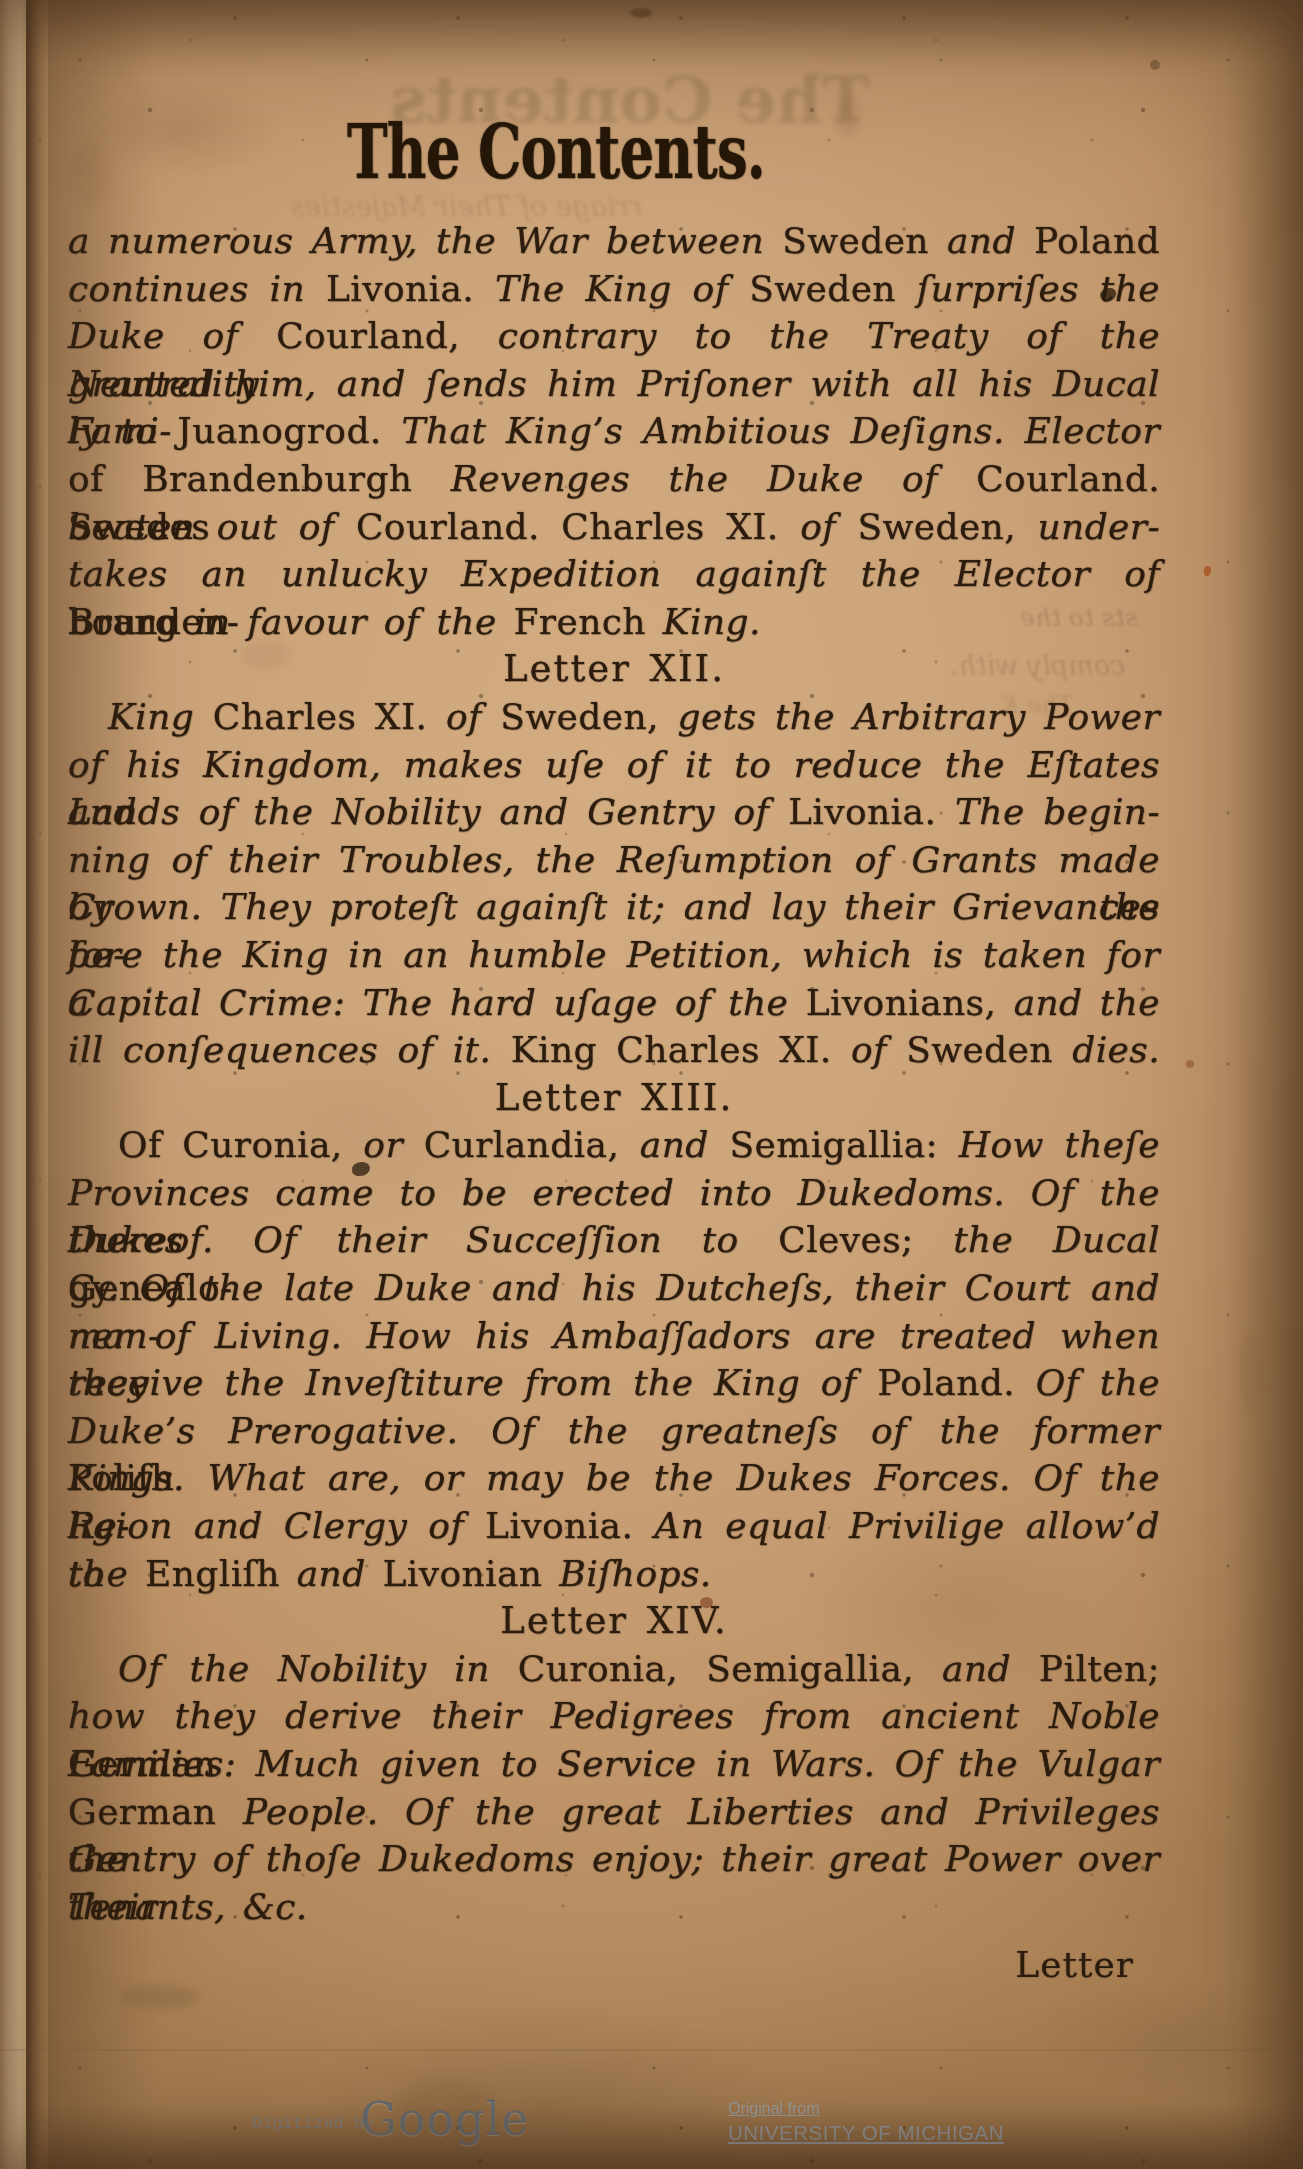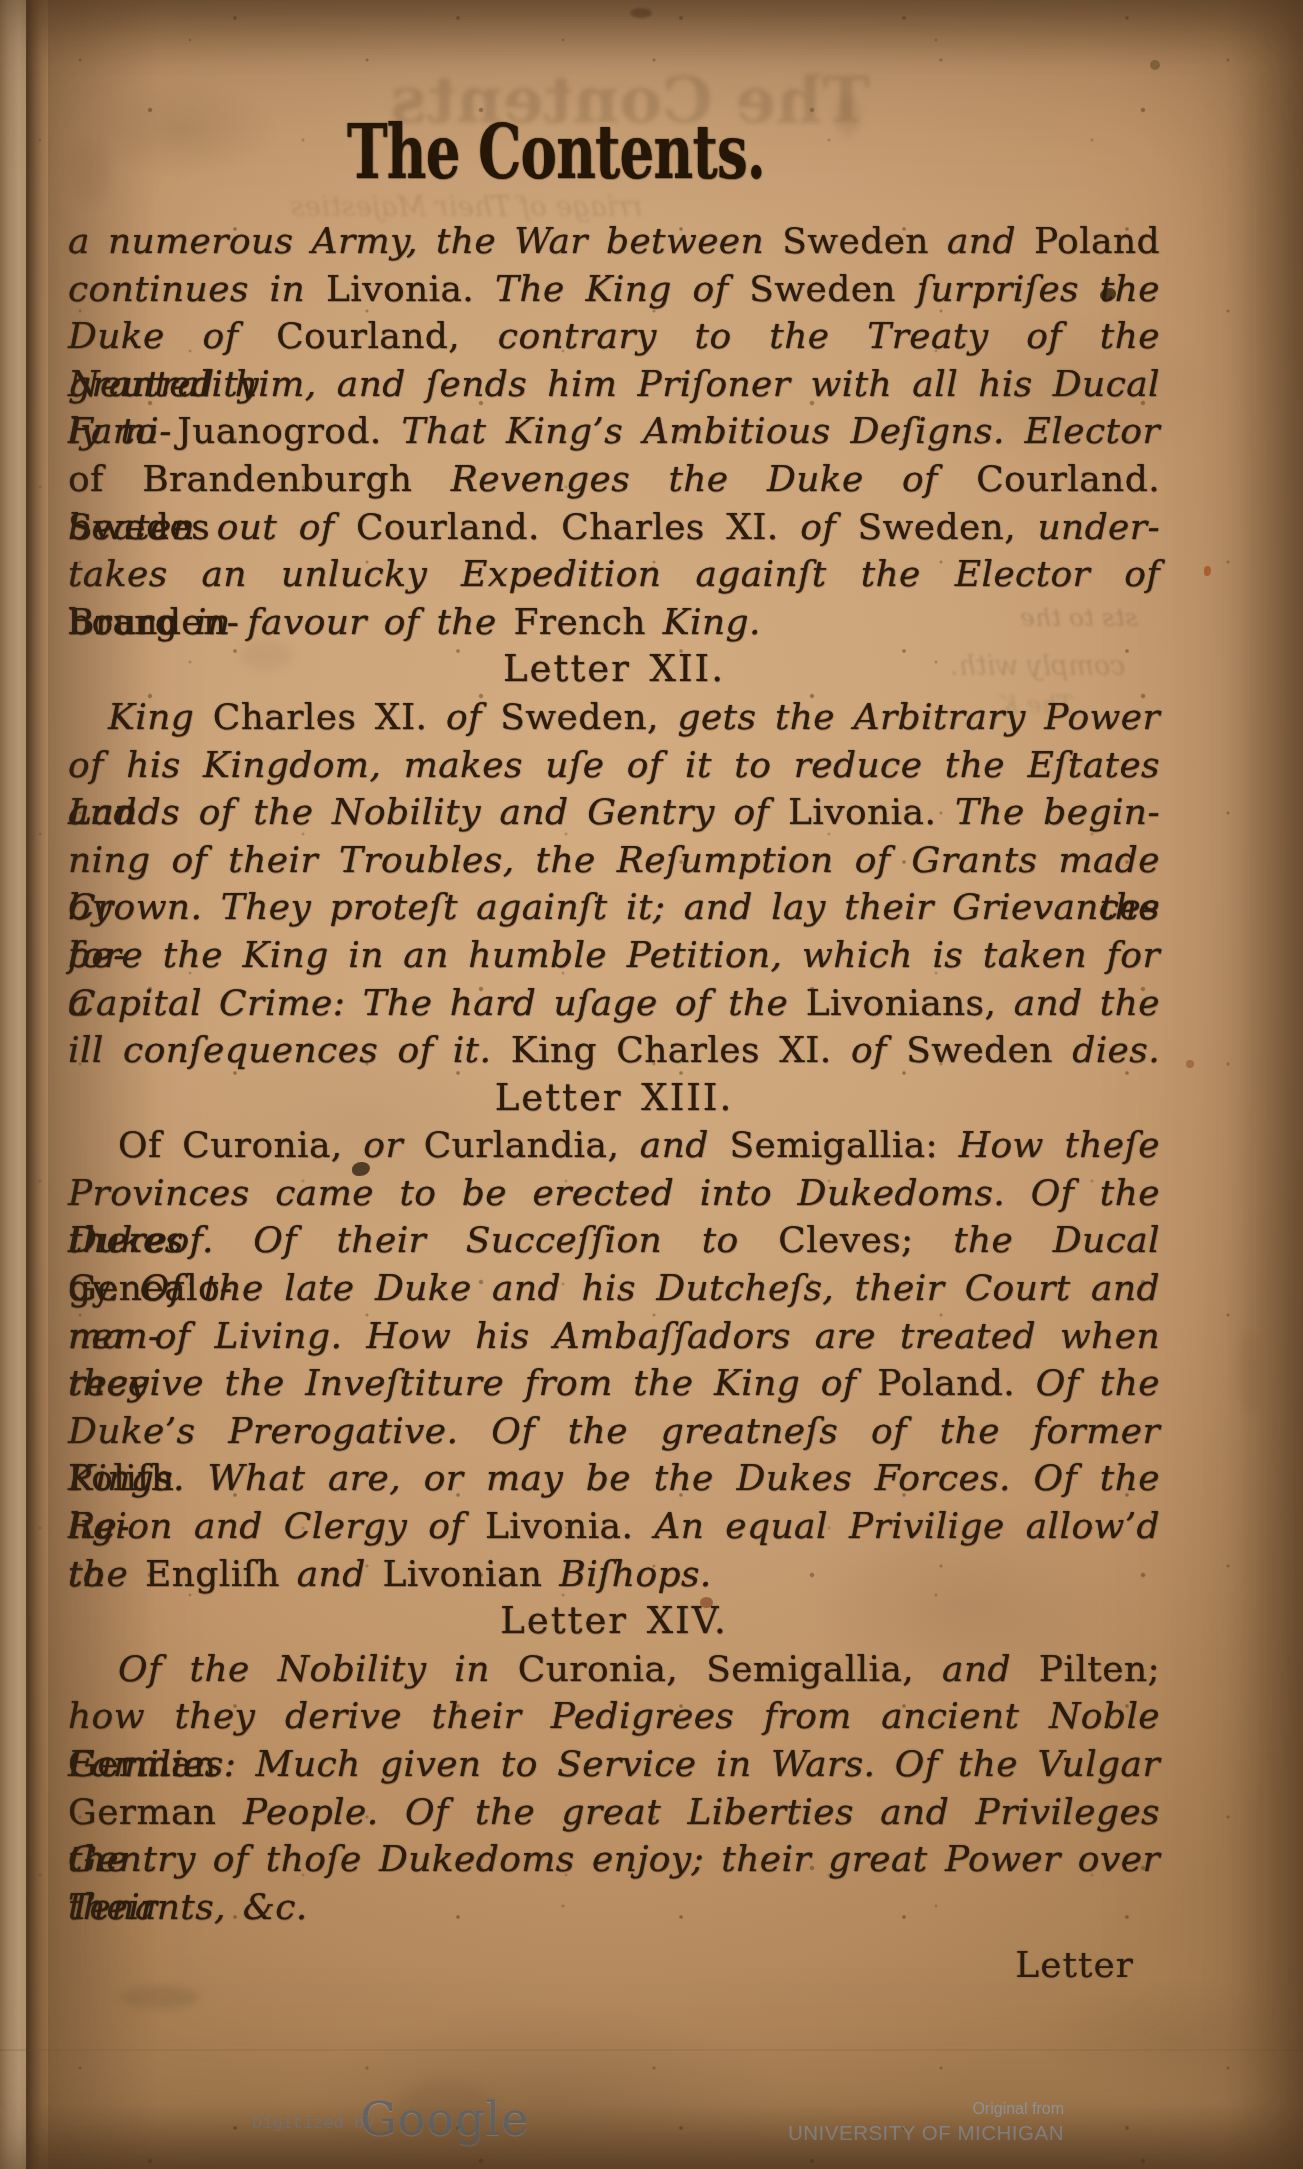--- a/index.html
+++ b/index.html
@@ -63,22 +63,22 @@
   .line.heading{font-size:37px;text-align:center;text-align-last:center;letter-spacing:2px;}
   .catchword{position:absolute;left:68px;top:1944px;width:1066px;text-align:right;
     font-size:36px;color:#2b1c0e;letter-spacing:1px;
     text-shadow:0 0 1.2px rgba(43,28,14,.8);}
 
   .wm-digitized{position:absolute;left:252px;top:2114px;font-family:Liberation Mono, monospace;
     font-size:17px;color:rgba(128,133,140,.85);}
   .wm-google{position:absolute;left:360px;top:2092px;font-family:"DejaVu Serif",serif;
     font-size:46px;color:rgba(97,107,117,.9);letter-spacing:1px;
     text-shadow:0 1px 1px rgba(255,255,255,.25);text-align:right;}
-  .wm-right{position:absolute;left:760px;top:2098px;width:304px;text-align:right;
-    font-family:"Liberation Sans",sans-serif;color:rgba(154,170,186,.85);}
+  .wm-right{position:absolute;left:728px;top:2098px;width:304px;text-align:left;
+    font-family:"Liberation Sans",sans-serif;color:rgba(154,170,186,.85);text-decoration:underline;}
   .wm-origfrom{font-size:16px;line-height:22px;}
   .wm-univ{font-size:20.5px;line-height:26px;letter-spacing:.5px;color:rgba(150,168,185,.82);}
 </style>
 </head>
 <body>
 
 <div class="scan">
 
   <div class="layer mottle"></div>
   <div class="layer grain"></div>

